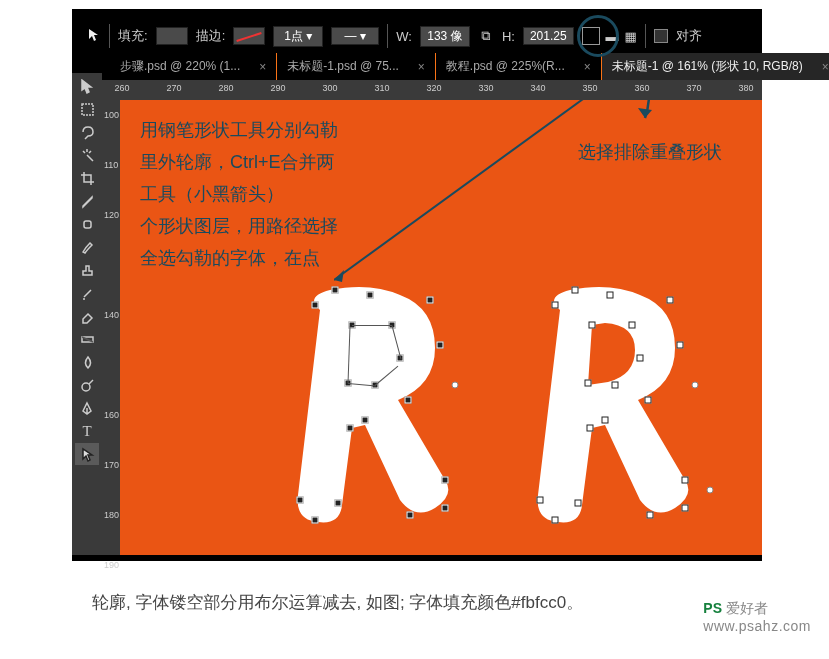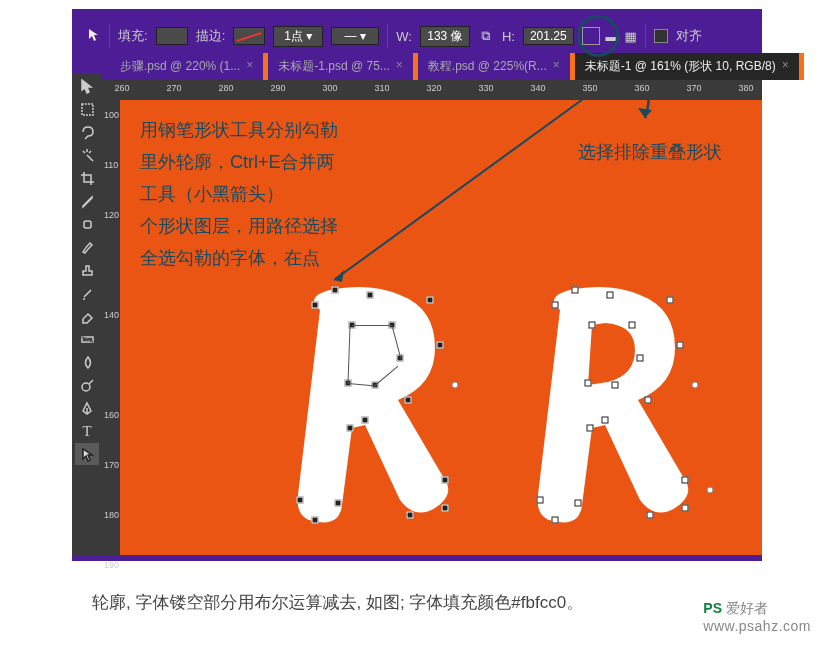--- a/index.html
+++ b/index.html
@@ -1,36 +1,36 @@
 <!DOCTYPE html>
 <html><head>
 <meta charset="utf-8">
 <style>
 *{box-sizing:border-box;margin:0;padding:0}
 body{width:829px;height:659px;background:#fff;font-family:"Microsoft YaHei",sans-serif;overflow:hidden}
 .root{width:829px;height:659px;position:relative}
-.ps{position:absolute;left:72px;top:9px;width:690px;height:552px;background:#4c1d95}
+.ps{position:absolute;left:72px;top:9px;width:690px;height:552px;background:#000000}
 .toolbar{position:absolute;left:0;top:64px;width:30px;height:482px;background:#3a3a3a;padding-top:2px}
 .tool{width:24px;height:22px;margin:0 auto 1px;display:flex;align-items:center;justify-content:center;color:#ccc;font-size:13px}
 .tool.active{background:#5a5a5a}
 .tool svg{width:15px;height:15px;fill:none;stroke:#ccc;stroke-width:1.5}
 .opt{position:absolute;left:15px;top:11px;right:0;height:32px;display:flex;align-items:center;gap:8px;color:#ccc;font-size:13px}
 .arrow-i{color:#fff}
 .sep{width:1px;height:24px;background:#555}
 .lbl{color:#ccc}
 .swatch{width:32px;height:18px;background:#4a4a4a;border:1px solid #222;position:relative}
 .swatch.diag::after{content:"";position:absolute;left:2px;top:8px;right:2px;height:2px;background:#e33;transform:rotate(-18deg)}
 .num-in{background:#4a4a4a;color:#fff;border:1px solid #222;padding:1px 6px;min-width:50px;text-align:center;font-size:12px}
 .chain{width:16px;text-align:center}
 .pathops{display:flex;align-items:center;gap:6px;position:relative}
 .pathops .box{width:18px;height:18px;border:1px solid #999}
 .circle-marker{position:absolute;left:505px;top:6px;width:42px;height:42px;border:3px solid #1a4a5e;border-radius:50%;z-index:3;pointer-events:none}
 .chk{width:14px;height:14px;border:1px solid #888;background:#333}
 .tabs{position:absolute;left:38px;top:44px;right:0;height:27px;display:flex;font-size:12px}
-.tab{padding:5px 10px;color:#aaa;white-space:nowrap;display:flex;align-items:flex-start;gap:6px;border-right:5px solid #f97316}
+.tab{padding:5px 10px;color:#aaa;white-space:nowrap;display:flex;align-items:center;gap:19px;border-right:1px solid #f97316}
 .tab.act{background:#262626;color:#eee}
 .tab .x{color:#888}
 .ruler-h{position:absolute;left:30px;top:71px;right:0;height:20px;background:#3a3a3a;color:#ccc;font-size:9px;overflow:hidden}
 .ruler-h .mk{position:absolute;top:3px;text-align:center;transform:translateX(-50%)}
 .ruler-v{position:absolute;left:30px;top:91px;width:18px;bottom:6px;background:#3a3a3a;color:#ccc;font-size:9px}
 .ruler-v .mk{position:absolute;left:2px;transform:translateY(-50%)}
 .canvas{position:absolute;left:48px;top:91px;right:0;bottom:6px;background:#ea5514;overflow:hidden}
 .note1{position:absolute;left:20px;top:14px;color:#1a4a5e;font-size:18px;line-height:32px}
 .note2{position:absolute;left:458px;top:40px;color:#1a4a5e;font-size:18px}
 .ptr-line1{position:absolute;left:214px;top:-38px;width:305px;height:220px;pointer-events:none}

